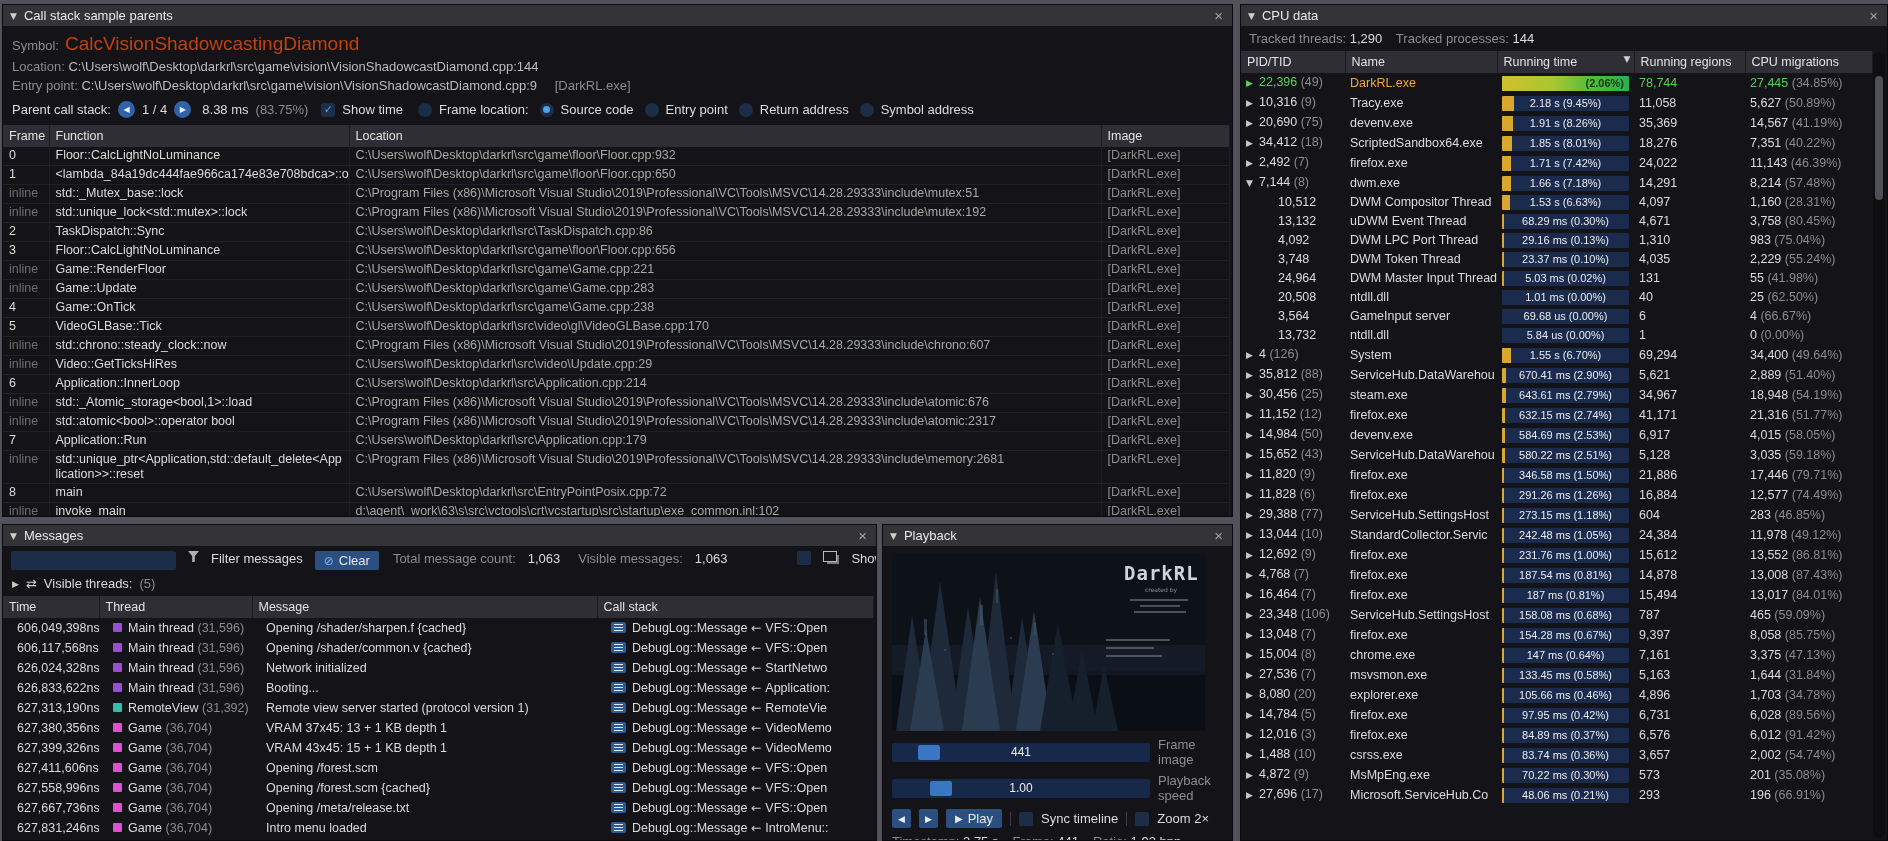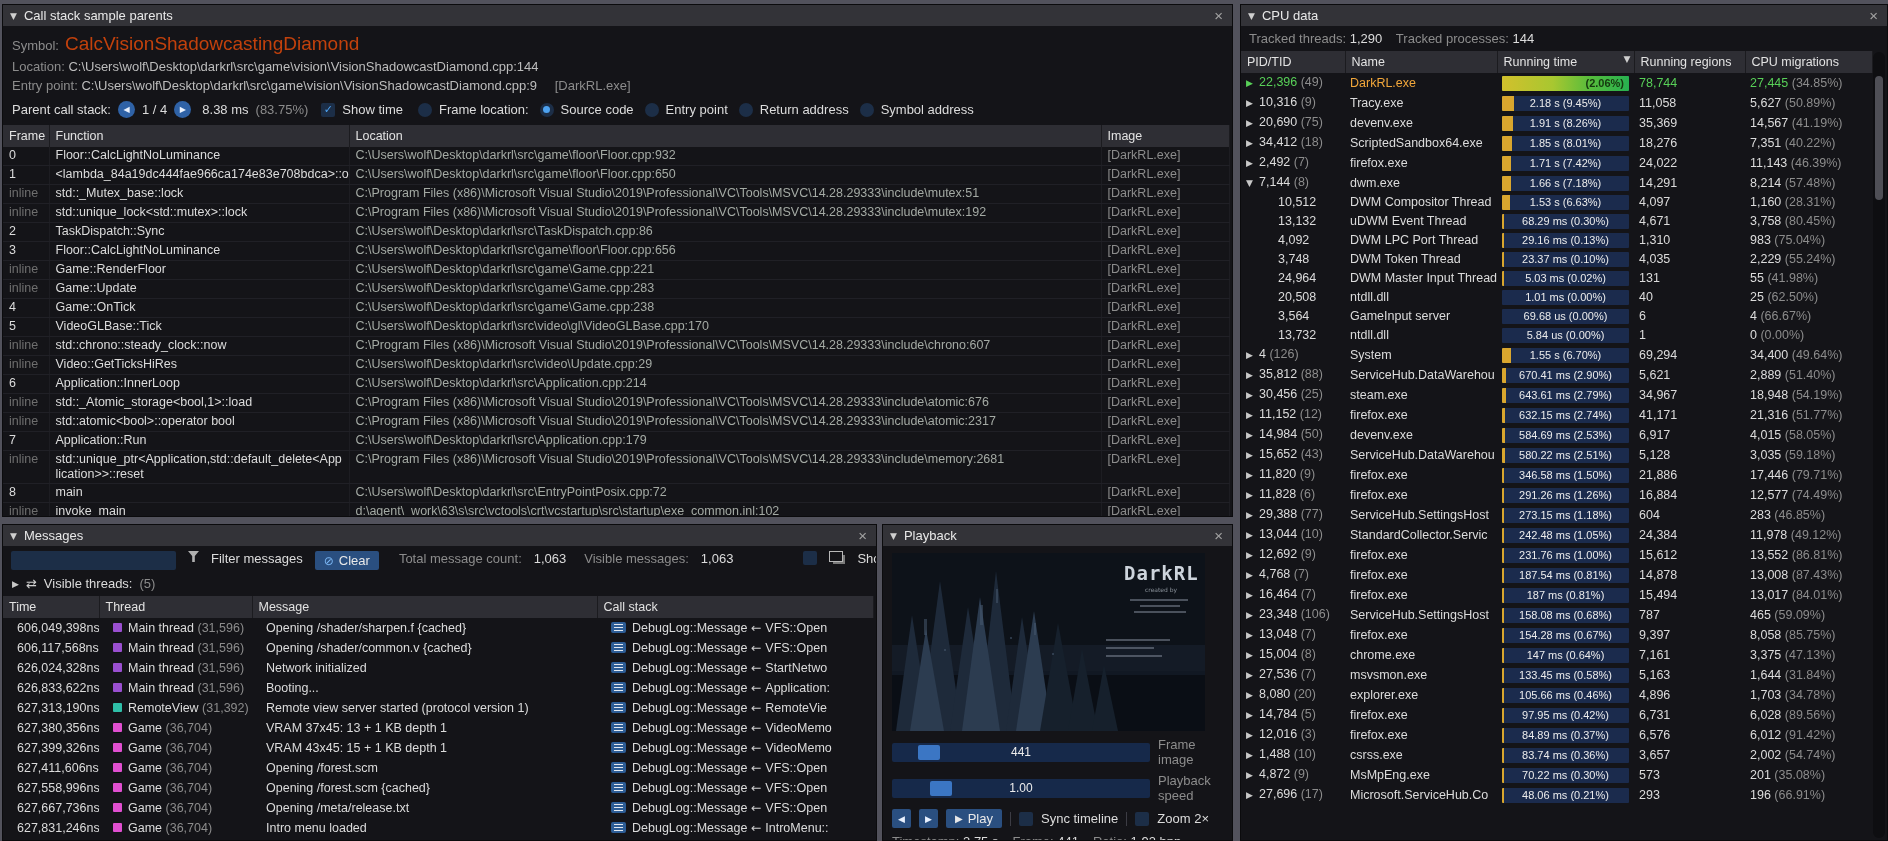--- a/index.html
+++ b/index.html
@@ -267,21 +267,21 @@
     <span class="xbtn" data-interactable="true">×</span>
   </div>
   <div class="filter-row">
     <input class="filter-input" data-interactable="true" value="" style="">
     <span class="funnel" data-interactable="false"></span>
     <span data-interactable="false">Filter messages</span>
     <span class="btn" data-interactable="true">
       <span class="ban glyph" data-interactable="false">⊘</span>
       <span data-interactable="false">Clear</span>
     </span>
-    <span class="dim" style="margin-left:8px" data-interactable="false">Total message count:</span>
+    <span class="dim" style="margin-left:2px" data-interactable="false">Total message count:</span>
     <span data-interactable="false">1,063</span>
     <span class="dim" style="margin-left:6px" data-interactable="false">Visible messages:</span>
     <span data-interactable="false">1,063</span>
     <span class="checkbox" style="margin-left:58px" data-interactable="true"></span>
     <span class="icon-frames" data-interactable="false"></span>
     <span data-interactable="false">Show frame</span>
   </div>
   <div class="threads-row">
     <span class="expander glyph" data-interactable="true">▶</span>
     <span class="glyph" style="color:#cfcfcf" data-interactable="false">⇄</span>

